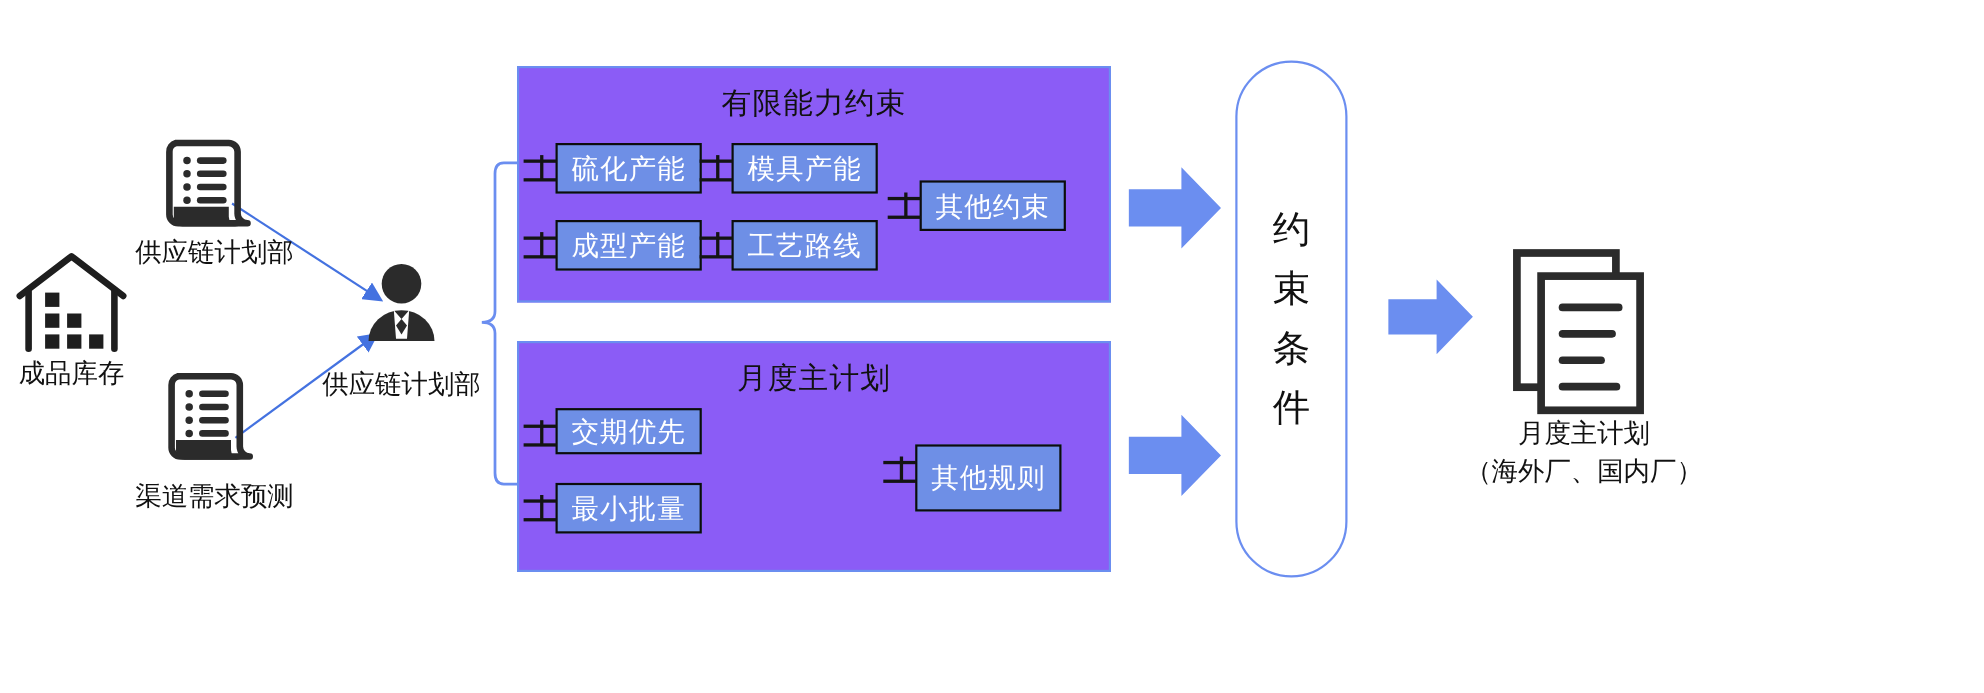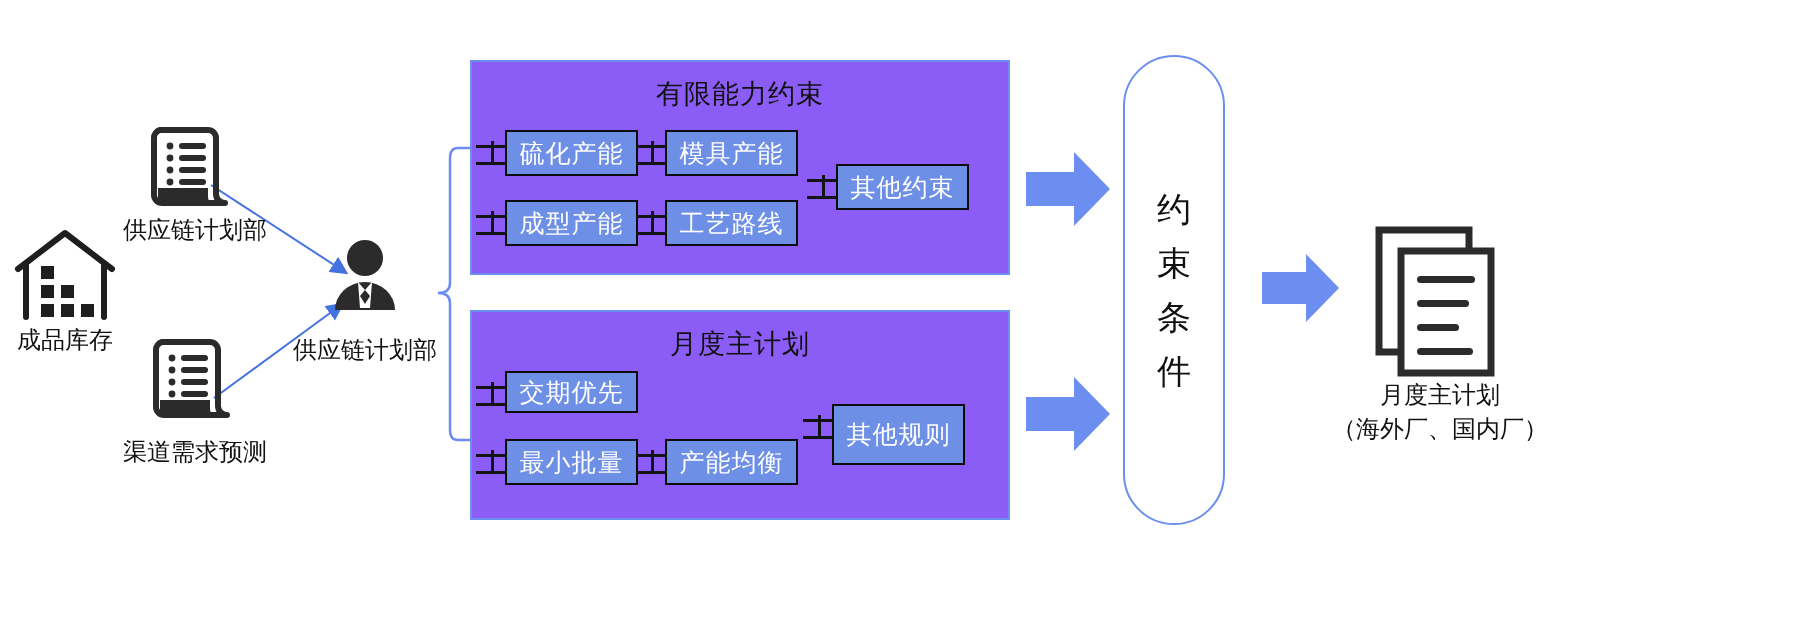--- a/index.html
+++ b/index.html
@@ -184,26 +184,20 @@
   </div>
 
 
   <div class="chip" style="left:505px;top:439px;width:133px;height:46px;">
     <span class="tickv"></span>
     <span class="tick t1"></span>
     <span class="tick t2"></span>
     <span>最小批量</span>
   </div>
 
-  <div class="chip" style="left:665px;top:439px;width:133px;height:46px;">
-    <span class="tickv"></span>
-    <span class="tick t1"></span>
-    <span class="tick t2"></span>
-    <span>产能均衡</span>
-  </div>
 
   <div class="chip" style="left:832px;top:404px;width:133px;height:61px;justify-content:center;">
     <span class="tickv"></span>
     <span class="tick t1"></span>
     <span class="tick t2"></span>
     <span>其他规则</span>
   </div>
 
   <div class="barrow" style="left:1026px;top:150px;">
     <svg width="85" height="78" viewBox="0 0 85 78">

